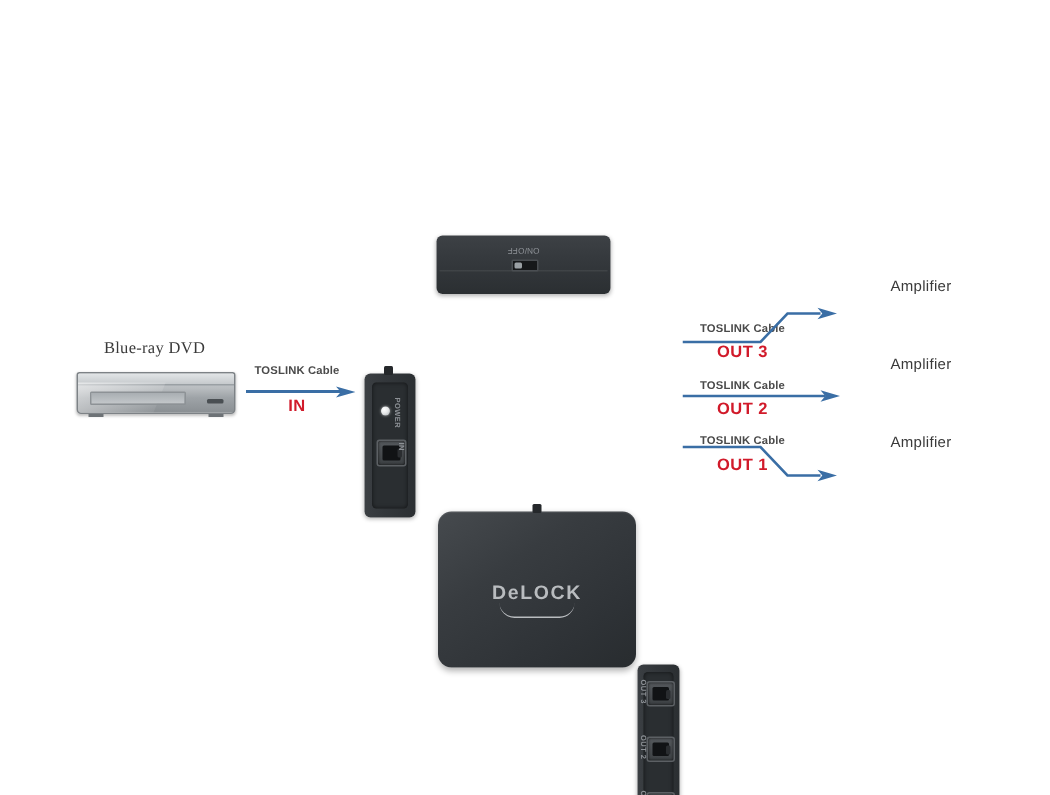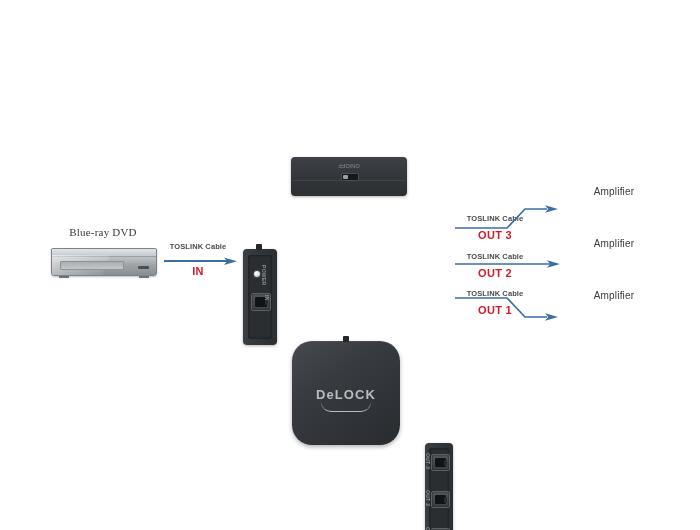--- a/index.html
+++ b/index.html
@@ -84,22 +84,22 @@
     width: 11px; height: 3px;
     background: #4a4f53;
     border-radius: 1px;
   }
   .bluray-foot {
     position: absolute; bottom:-2px; width: 10px; height: 2px; background: #6d7276;
   }
 
   
   .unit-main {
-    width: 108px; height: 104px;
-    border-radius: 20px;
+    width: 132px; height: 104px;
+    border-radius: 9px;
     background: linear-gradient(145deg,#464a4e 0%,#383c40 35%,#2e3236 75%,#282c2f 100%);
     box-shadow: 0 2px 4px rgba(0,0,0,0.3), inset 0 1px 0 rgba(255,255,255,0.07);
     position: relative;
   }
   .unit-nub {
     position: absolute; left: 50%; top: -5px; margin-left: -3px;
     width: 6px; height: 6px; background: #25282b; border-radius: 1px;
   }
   .logo-delock {
     position: absolute; left: 0; right: 0; top: 46px;

